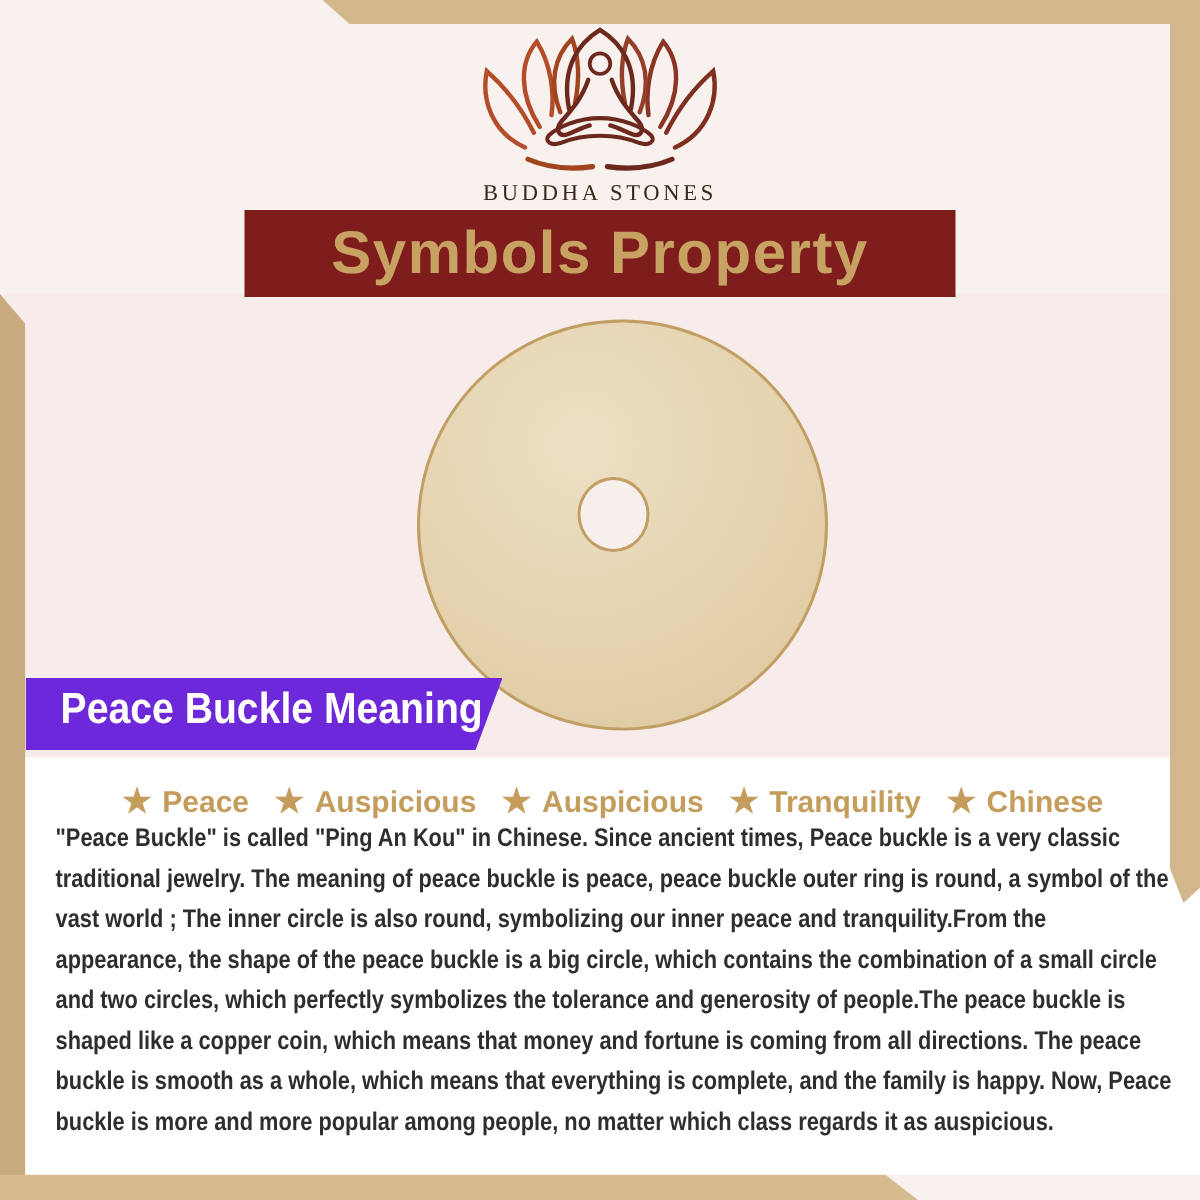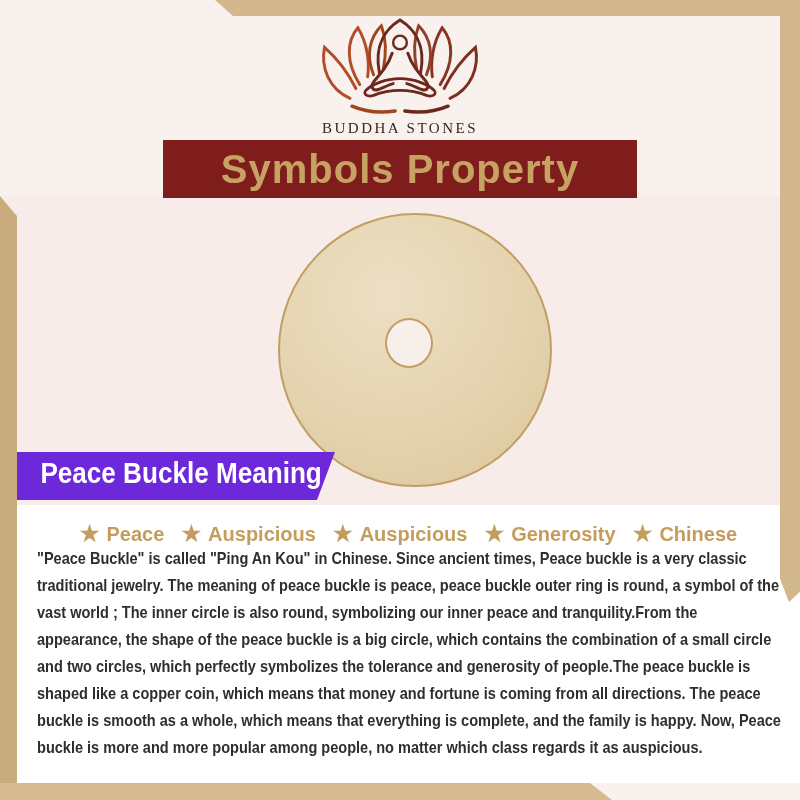--- a/index.html
+++ b/index.html
@@ -116,21 +116,21 @@
     <span class="sym">
         <span class="star">★</span>
         <span>Auspicious</span>
       </span>
     <span class="sym">
         <span class="star">★</span>
         <span>Auspicious</span>
       </span>
     <span class="sym">
         <span class="star">★</span>
-        <span>Generosity</span>
+        <span>Tranquility</span>
       </span>
     <span class="sym">
         <span class="star">★</span>
         <span>Chinese</span>
       </span>
   </div>
 
   <p class="body-text">"Peace Buckle" is called "Ping An Kou" in Chinese. Since ancient times, Peace buckle is a very classic traditional jewelry. The meaning of peace buckle is peace, peace buckle outer ring is round, a symbol of the vast world ; The inner circle is also round, symbolizing our inner peace and tranquility.From the appearance, the shape of the peace buckle is a big circle, which contains the combination of a small circle and two circles, which perfectly symbolizes the tolerance and generosity of people.The peace buckle is shaped like a copper coin, which means that money and fortune is coming from all directions. The peace buckle is smooth as a whole, which means that everything is complete, and the family is happy. Now, Peace buckle is more and more popular among people, no matter which class regards it as auspicious.</p>
 
 </div>

